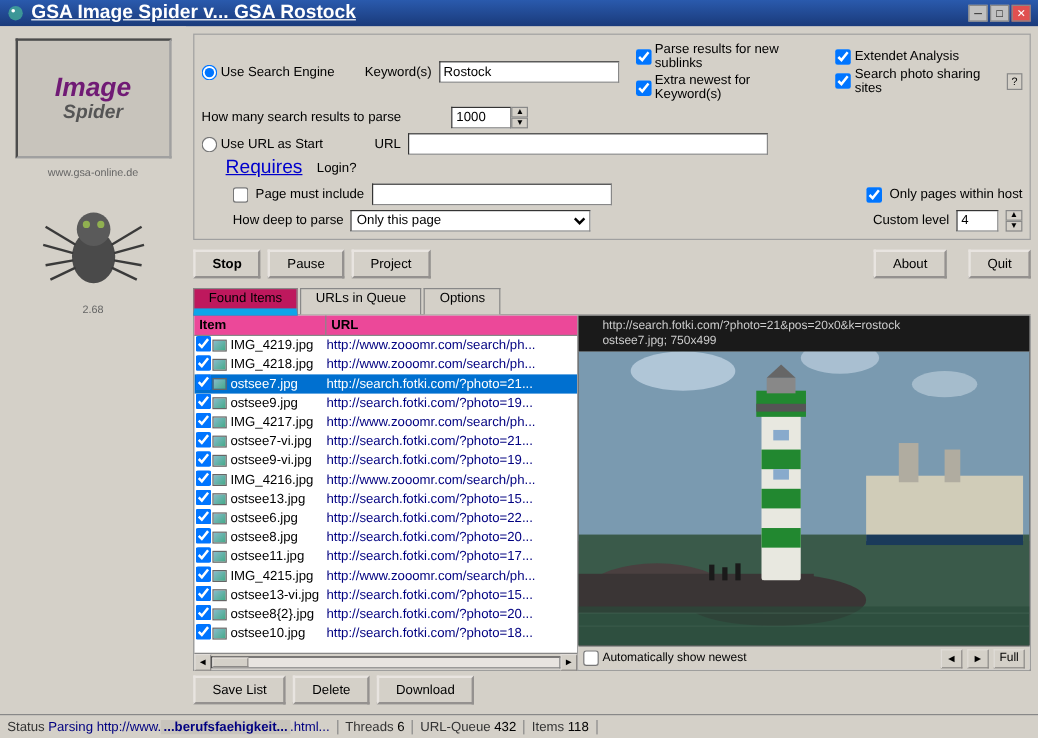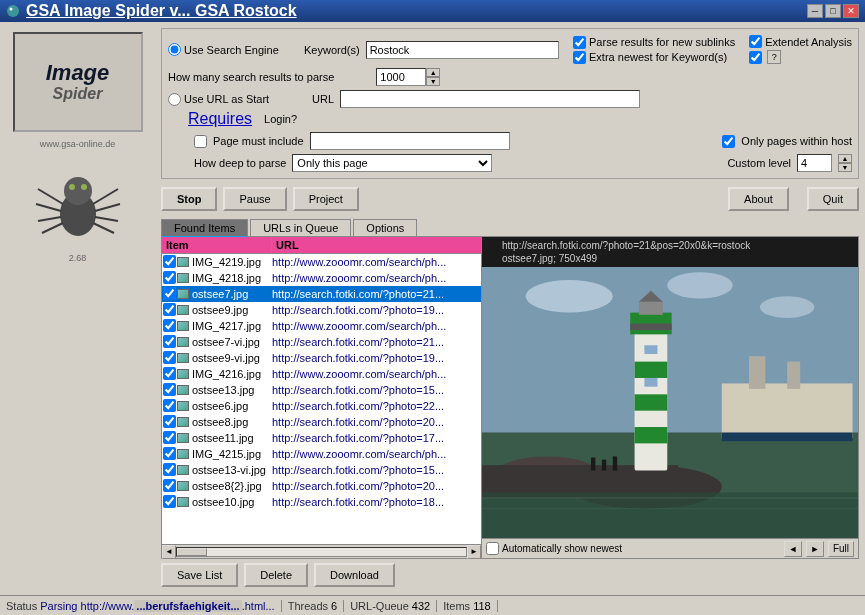--- a/index.html
+++ b/index.html
@@ -76,21 +76,21 @@
       border: 2px inset #a0a0a0;
       display: flex;
       flex-direction: column;
       align-items: center;
       justify-content: center;
       margin-bottom: 4px;
     }
     .logo-title {
       font-size: 22px;
       font-weight: bold;
-      color: #0f172a;
+      color: #701a75;
       line-height: 1.1;
       font-style: italic;
     }
     .logo-subtitle {
       font-size: 16px;
       font-weight: bold;
       color: #555;
       font-style: italic;
     }
     .logo-url {
@@ -259,22 +259,22 @@
     .tab {
       padding: 2px 12px;
       background: #d4d0c8;
       border: 1px solid #888;
       border-bottom: none;
       cursor: pointer;
       font-size: 11px;
       margin-right: 2px;
     }
     .tab.active {
-      background: #737373;
-      border-bottom: 1px solid #0ea5e9;
+      background: #be185d;
+      border-bottom: 6px solid #0ea5e9;
       margin-bottom: -1px;
       z-index: 1;
     }
 
     .tab-content {
       flex: 1;
       display: flex;
       border: 1px solid #888;
       border-top: none;
       background: white;
@@ -557,20 +557,21 @@
             <span class="label-text">Extra newest for Keyword(s)</span>
           </div>
         </div>
         <div class="checkbox-group">
           <div class="checkbox-row">
             <input type="checkbox" checked="" style="">
             <span class="label-text">Extendet Analysis</span>
           </div>
           <div class="checkbox-row">
             <input type="checkbox" checked="" style="">
+            <span class="label-text">Search photo sharing sites</span>
             <span style="width:14px;height:14px;border:1px solid #888;background:#d4d0c8;font-size:9px;display:inline-flex;align-items:center;justify-content:center;cursor:pointer;margin-left:2px;">?</span>
           </div>
         </div>
       </div>
 
       <div style="display:flex; gap:20px;">
         <div class="row">
           <span class="label-text">How many search results to parse</span>
           <div class="spin-wrapper">
             <input type="text" class="number-input" value="1000" style="">

